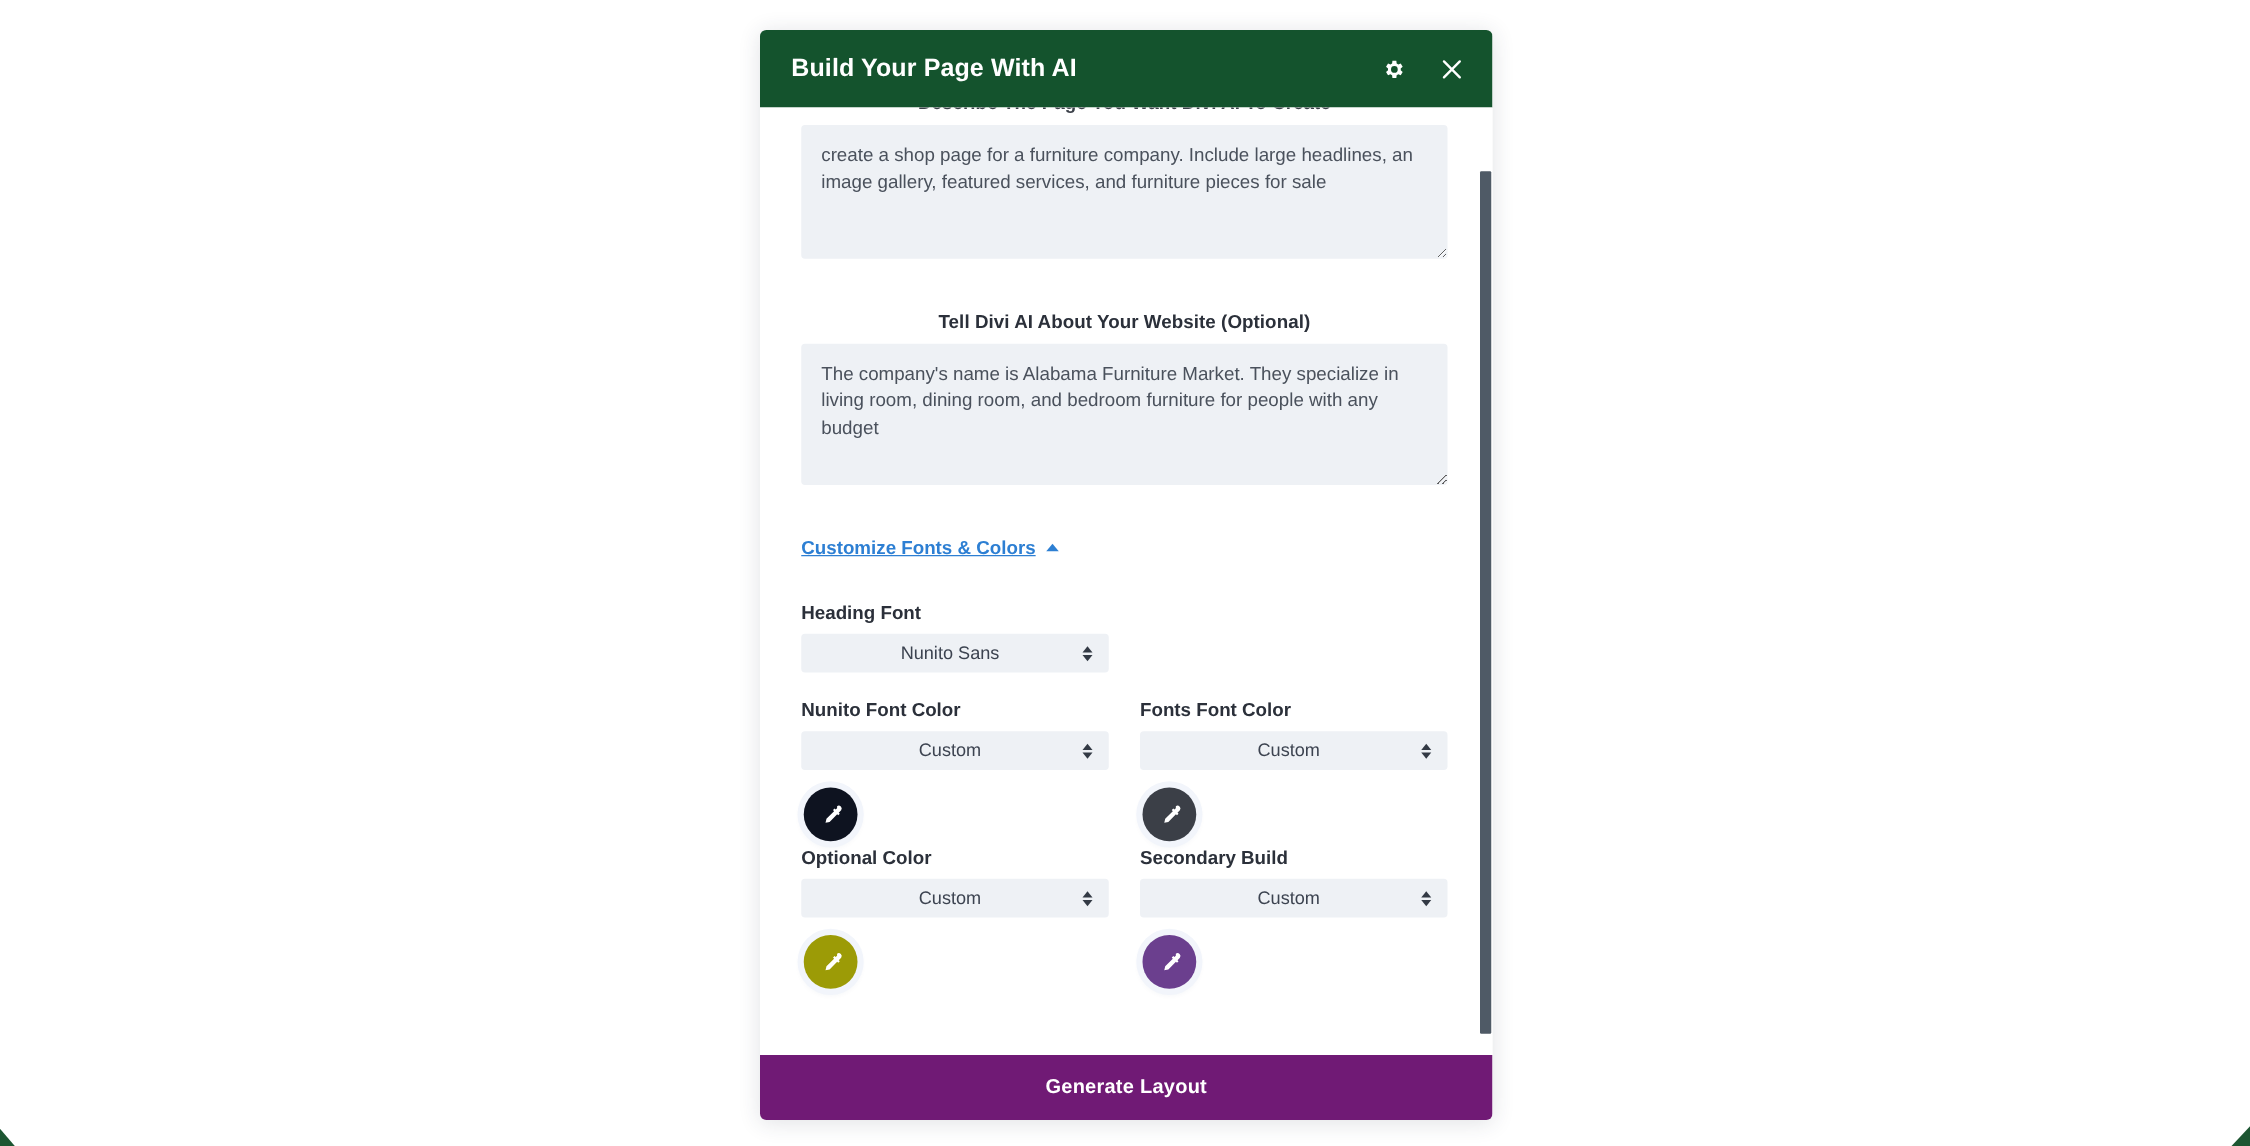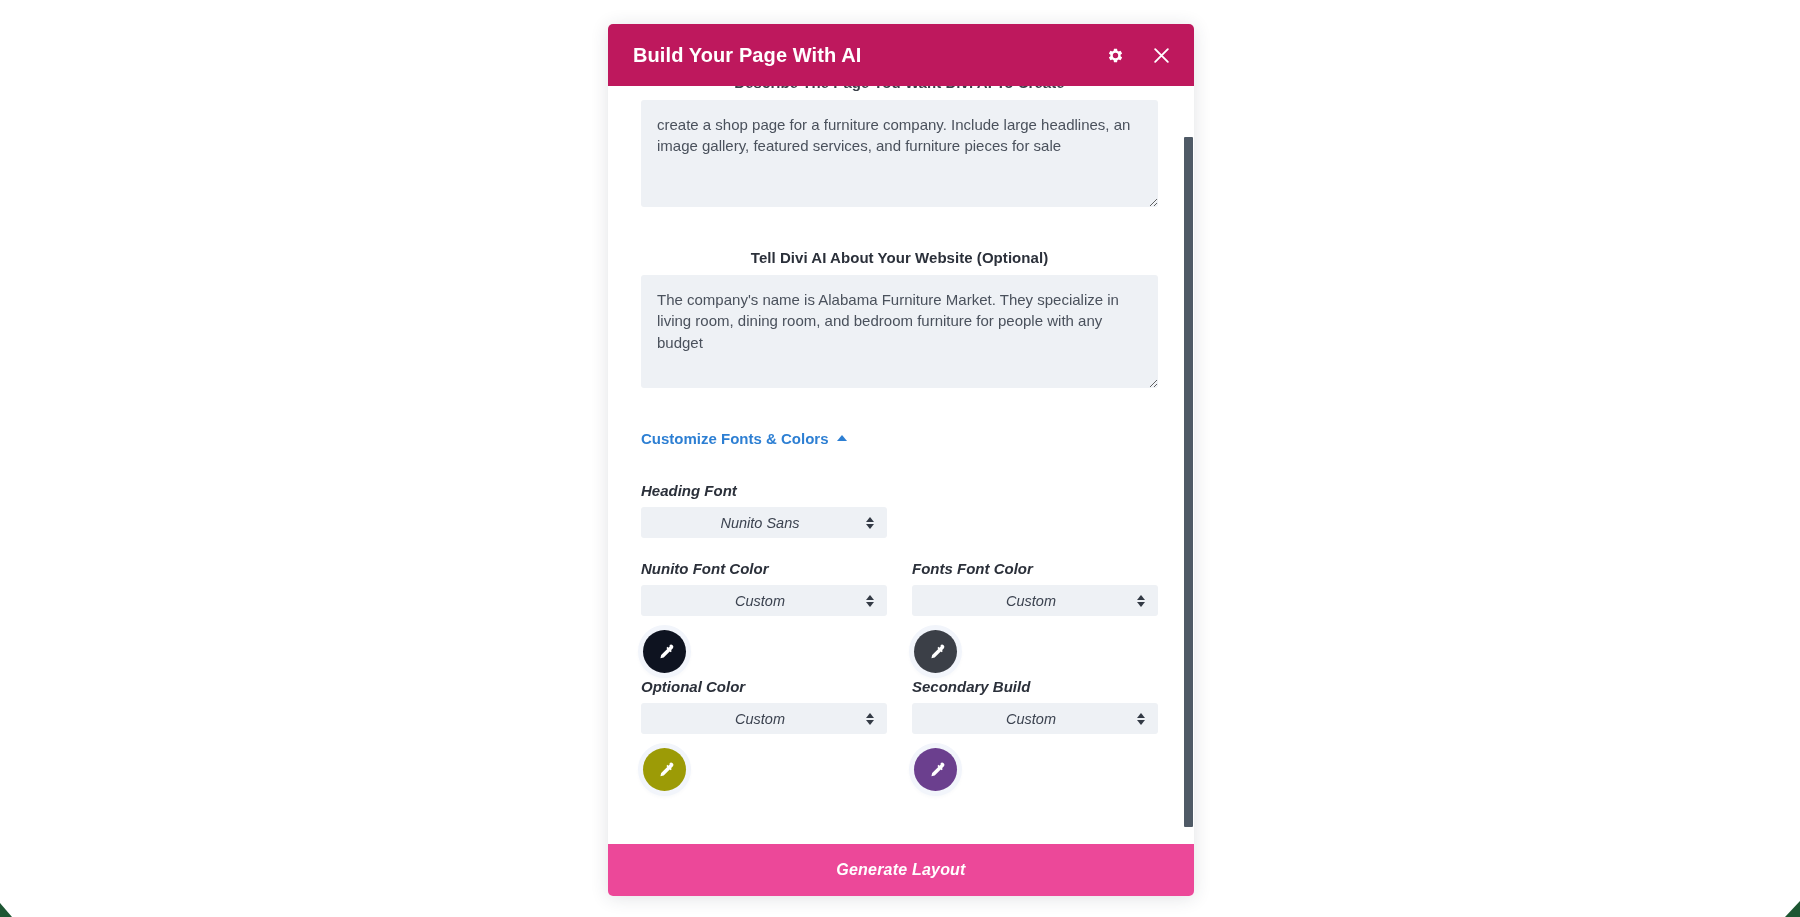--- a/index.html
+++ b/index.html
@@ -124,35 +124,35 @@
 
   .disclosure {
     color: #2d7fd3;
     font-size: 15px;
     font-weight: 600;
     display: inline-flex;
     align-items: center;
     gap: 8px;
     cursor: pointer;
     margin-bottom: 0;
+    text-decoration: underline;
   }
   .caret-up {
     width: 0; height: 0;
     border-left: 5px solid transparent;
     border-right: 5px solid transparent;
     border-bottom: 6px solid #2d7fd3;
     display: inline-block;
     margin-bottom: 1px;
   }
 
   .grid2 {
     display: grid;
     grid-template-columns: 1fr 1fr;
     column-gap: 25px;
-    font-style: italic;
   }
   .cell { min-width: 0; }
   .cell-label {
     font-size: 15px;
     font-weight: bold;
     color: #2b303a;
     margin: 0 0 8px 0;
   }
 
   .select-wrap {
@@ -258,21 +258,21 @@
   </svg>
 </div>
 <div class="corner-artifact right">
   <svg width="26" height="22" viewBox="0 0 26 22">
     <path d="M26 22 L26 6 L11 22 Z" fill="#1d5632"></path>
   </svg>
 </div>
 
 <div class="modal">
 
-  <div class="modal-header" style="background: #be185d;">
+  <div class="modal-header" style="background: #14532d;">
     <div class="modal-title">Build Your Page With AI</div>
     <div class="header-actions">
       <div class="hdr-icon">
         <svg width="19" height="19" viewBox="0 0 24 24" fill="#ffffff">
           <path d="M19.4 13a7.8 7.8 0 0 0 0-2l2-1.6-2-3.4-2.4 1a7.7 7.7 0 0 0-1.7-1L15 3.4h-4l-.3 2.6a7.7 7.7 0 0 0-1.7 1l-2.4-1-2 3.4L6.6 11a7.8 7.8 0 0 0 0 2l-2 1.6 2 3.4 2.4-1c.5.4 1.1.8 1.7 1l.3 2.6h4l.3-2.6c.6-.2 1.2-.6 1.7-1l2.4 1 2-3.4-2-1.6zM13 15.4a3.4 3.4 0 1 1 0-6.8 3.4 3.4 0 0 1 0 6.8z" transform="translate(-1 0)"></path>
         </svg>
       </div>
       <div class="hdr-icon">
         <svg width="19" height="19" viewBox="0 0 24 24">
           <path d="M4 4 L20 20 M20 4 L4 20" stroke="#ffffff" stroke-width="2.4" stroke-linecap="round"></path>
@@ -394,16 +394,16 @@
       </div>
 
     </div>
 
     <div class="scrollbar-track">
       <div class="scrollbar-thumb" style="background: rgb(79, 90, 102);"></div>
     </div>
   </div>
 
   <div class="modal-footer">
-    <button class="generate-btn" style="background: #ec4899; font-style: italic;">Generate Layout</button>
+    <button class="generate-btn" style="background: #701a75;">Generate Layout</button>
   </div>
 
 </div>
 
 </body></html>

